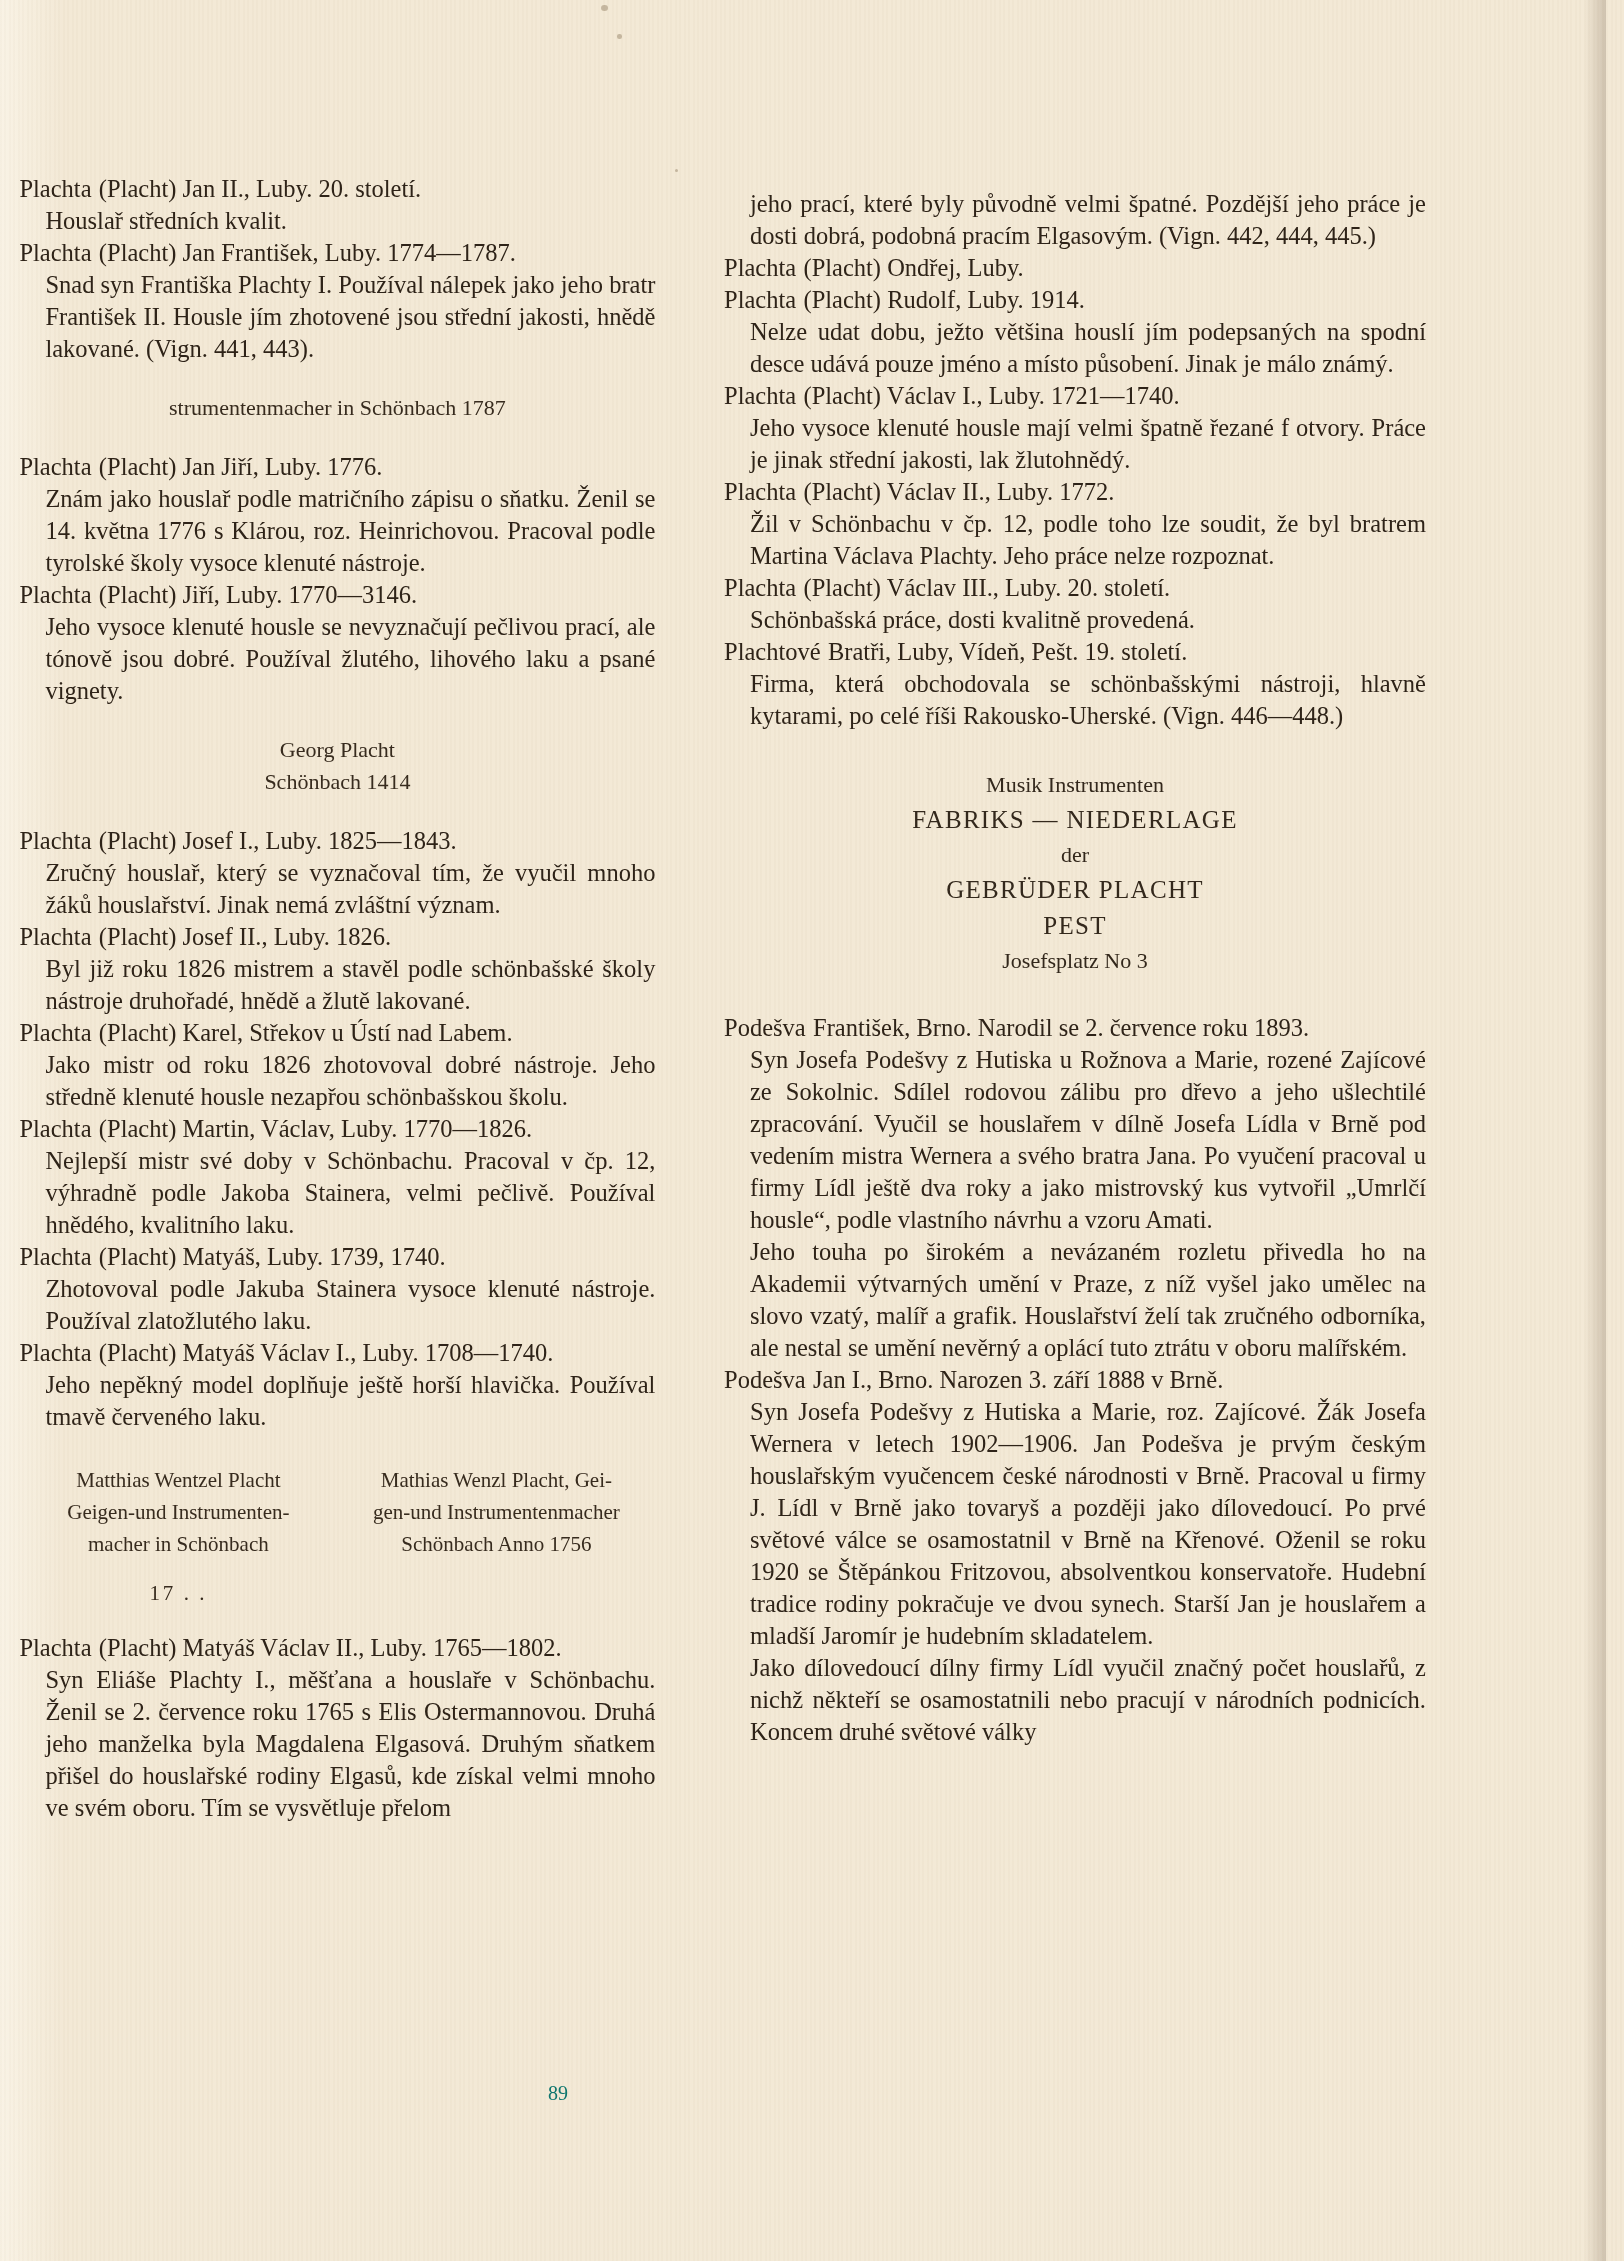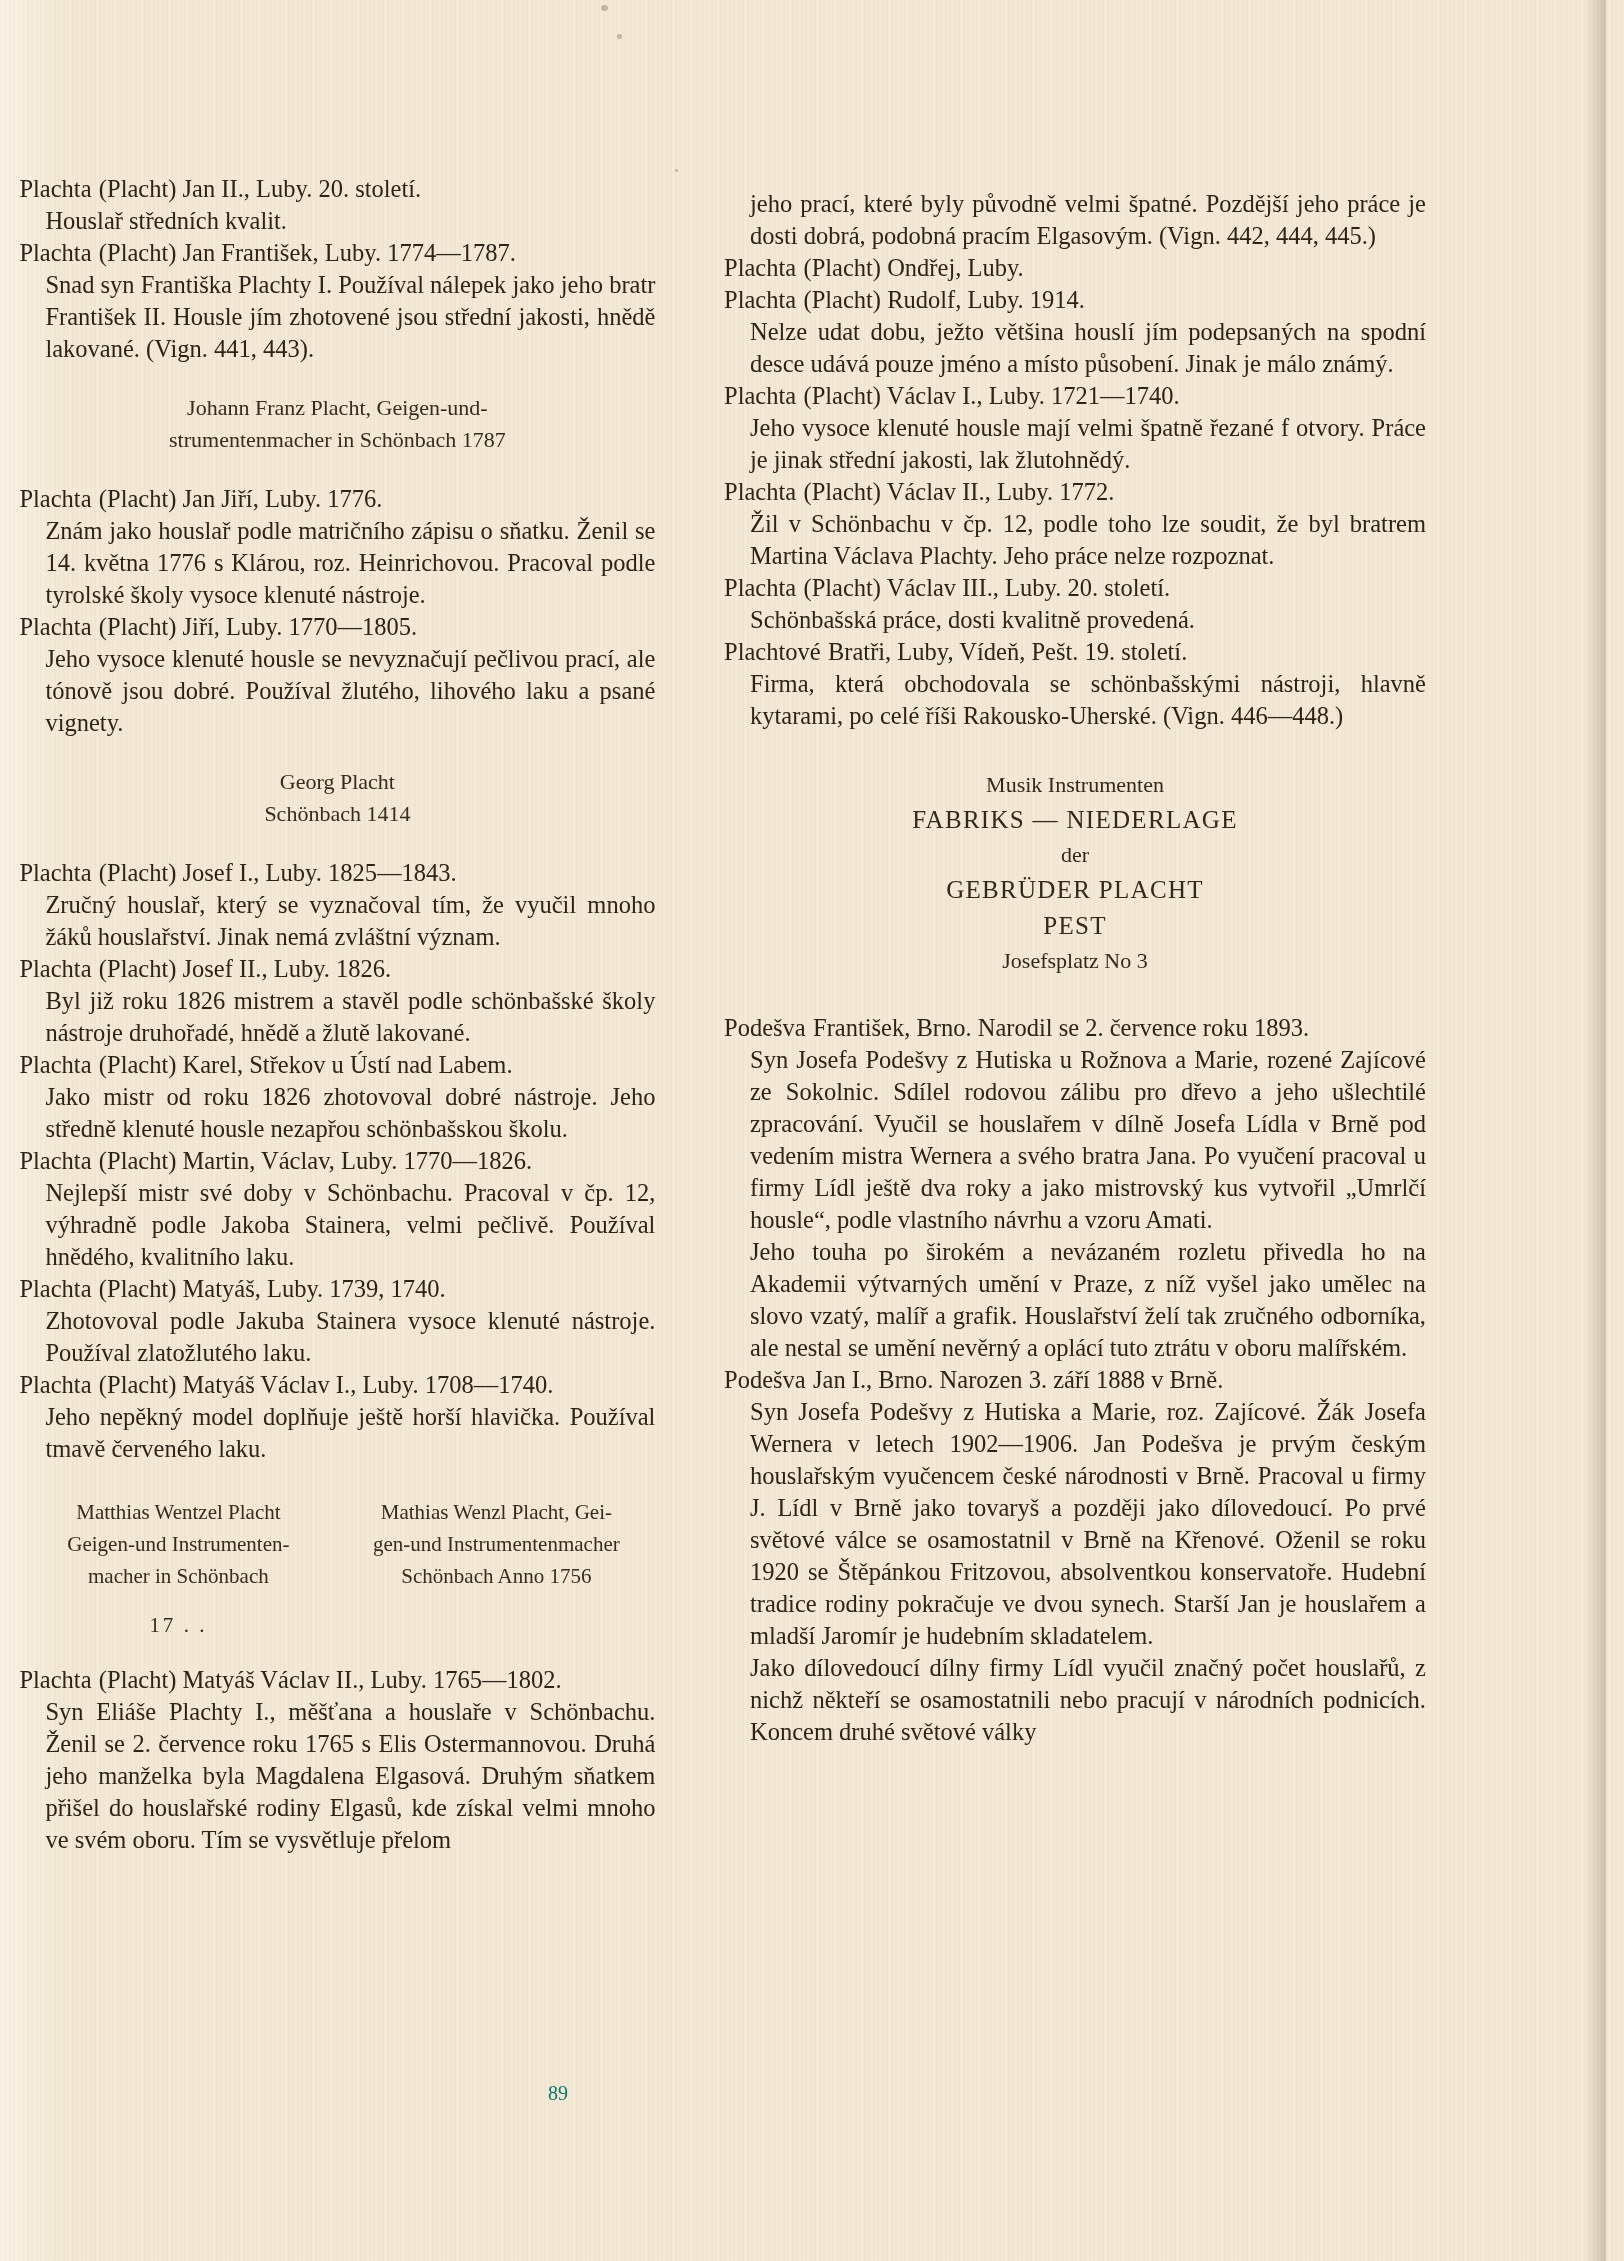--- a/index.html
+++ b/index.html
@@ -59,26 +59,25 @@
 <div class="speck s1"></div>
 <div class="speck s2"></div>
 <div class="speck s3"></div>
 
 <div class="col col-left">
   <div class="head"><span class="hw">Plachta</span><span>(Placht) Jan II., Luby. 20. století.</span></div>
   <div class="body">Houslař středních kvalit.</div>
   <div class="head"><span class="hw">Plachta</span><span>(Placht) Jan František, Luby. 1774—1787.</span></div>
   <div class="body">Snad syn Františka Plachty I. Používal nálepek jako jeho bratr František II. Housle jím zhotovené jsou střední jakosti, hnědě lakované. (Vign. 441, 443).</div>
   <div class="label">
-    <div>Johann Franz Placht, Geigen-und-</div>
     <div>strumentenmacher in Schönbach 1787</div>
   </div>
   <div class="head"><span class="hw">Plachta</span><span>(Placht) Jan Jiří, Luby. 1776.</span></div>
   <div class="body">Znám jako houslař podle matričního zápisu o sňatku. Ženil se 14. května 1776 s Klárou, roz. Heinrichovou. Pracoval podle tyrolské školy vysoce klenuté nástroje.</div>
-  <div class="head"><span class="hw">Plachta</span><span>(Placht) Jiří, Luby. 1770—1805.</span></div>
+  <div class="head"><span class="hw">Plachta</span><span>(Placht) Jiří, Luby. 1770—3146.</span></div>
   <div class="body">Jeho vysoce klenuté housle se nevyznačují pečlivou prací, ale tónově jsou dobré. Používal žlutého, lihového laku a psané vignety.</div>
   <div class="label">
     <div>Georg Placht</div>
     <div>Schönbach 1414</div>
   </div>
   <div class="head"><span class="hw">Plachta</span><span>(Placht) Josef I., Luby. 1825—1843.</span></div>
   <div class="body">Zručný houslař, který se vyznačoval tím, že vyučil mnoho žáků houslařství. Jinak nemá zvláštní význam.</div>
   <div class="head"><span class="hw">Plachta</span><span>(Placht) Josef II., Luby. 1826.</span></div>
   <div class="body">Byl již roku 1826 mistrem a stavěl podle schönbašské školy nástroje druhořadé, hnědě a žlutě lakované.</div>
   <div class="head"><span class="hw">Plachta</span><span>(Placht) Karel, Střekov u Ústí nad Labem.</span></div>

